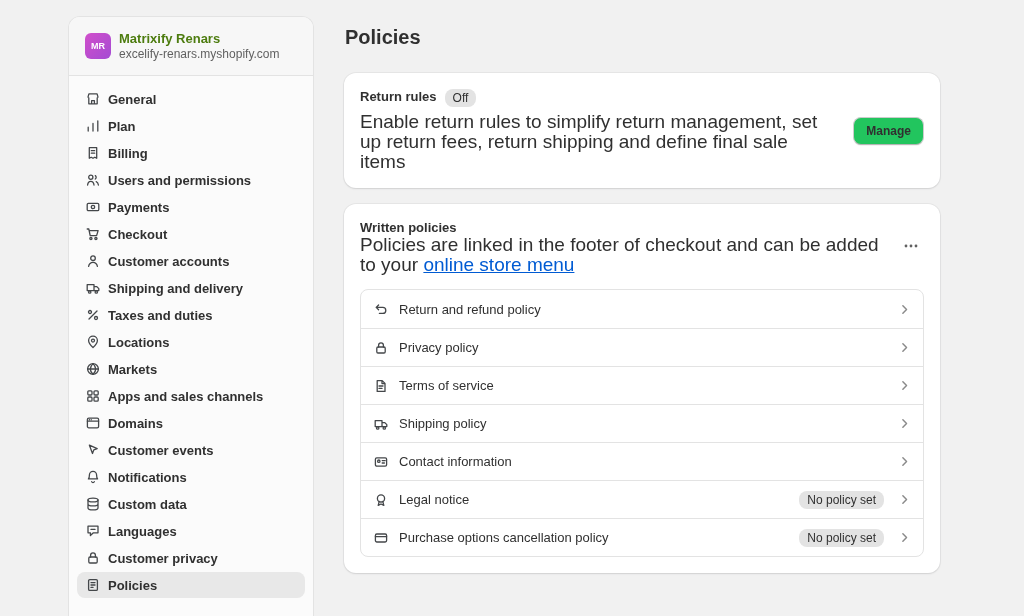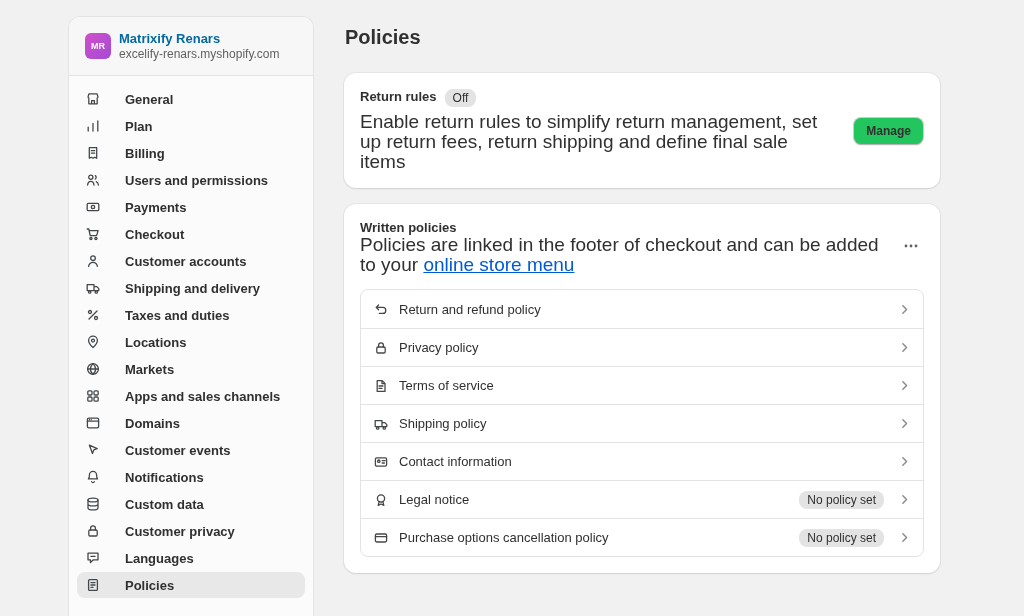--- a/index.html
+++ b/index.html
@@ -30,26 +30,26 @@
     background: #f7f7f7;
     border-bottom: 1px solid #e3e3e3;
   }
   .avatar {
     width: 26px; height: 26px; flex: 0 0 26px;
     border-radius: 6px;
     background: linear-gradient(135deg, #d14fcb, #a44bd3);
     color: #fff; font-size: 9px; font-weight: 700;
     display: flex; align-items: center; justify-content: center;
   }
-  .account-name { font-size: 13px; font-weight: 700; color: #0369a1; line-height: 16px; }
+  .account-name { font-size: 13px; font-weight: 700; color: #4d7c0f; line-height: 16px; }
   .account-domain { font-size: 12px; color: #616161; line-height: 15px; }
 
   .nav { padding: 10px 8px; }
   .nav-item {
-    display: flex; align-items: center; gap: 24px;
+    display: flex; align-items: center; gap: 7px;
     height: 26px; padding: 0 8px; margin-bottom: 1px;
     border-radius: 8px; cursor: pointer;
   }
   .nav-item.selected { background: #e8e8e8; }
   .nav-item .icon { display: flex; width: 16px; height: 16px; flex: 0 0 16px; }
   .nav-label { font-size: 13px; font-weight: 600; color: #303030; white-space: nowrap; }
 
   
   .main { position: absolute; left: 344px; top: 26px; width: 596px; }
   .page-title { font-size: 20px; font-weight: 700; color: #303030; margin: 0 0 24px 1px; }
@@ -263,34 +263,34 @@
           <svg width="16" height="16" viewBox="0 0 16 16" fill="none" stroke="#44474a" stroke-width="1.3" stroke-linecap="round" stroke-linejoin="round">
             <ellipse cx="8" cy="4" rx="5" ry="1.9"></ellipse>
             <path d="M3 4v8c0 1 2.2 1.9 5 1.9s5-.9 5-1.9V4M3 8c0 1 2.2 1.9 5 1.9S13 9 13 8"></path>
           </svg>
         </span>
       <span class="nav-label">Custom data</span>
     </div>
     <div class="nav-item">
       <span class="icon">
           <svg width="16" height="16" viewBox="0 0 16 16" fill="none" stroke="#44474a" stroke-width="1.3" stroke-linecap="round" stroke-linejoin="round">
+            <path d="M3 3.2h10v6.6H8.4L5.4 12.6V9.8H3z"></path>
+            <path d="M6 6.4h4"></path>
+          </svg>
+        </span>
+      <span class="nav-label">Languages</span>
+    </div>
+    <div class="nav-item">
+      <span class="icon">
+          <svg width="16" height="16" viewBox="0 0 16 16" fill="none" stroke="#44474a" stroke-width="1.3" stroke-linecap="round" stroke-linejoin="round">
             <rect x="3.8" y="7" width="8.4" height="6" rx="1.2"></rect>
             <path d="M5.6 7V5.2a2.4 2.4 0 014.8 0V7"></path>
           </svg>
         </span>
       <span class="nav-label">Customer privacy</span>
-    </div>
-    <div class="nav-item">
-      <span class="icon">
-          <svg width="16" height="16" viewBox="0 0 16 16" fill="none" stroke="#44474a" stroke-width="1.3" stroke-linecap="round" stroke-linejoin="round">
-            <path d="M3 3.2h10v6.6H8.4L5.4 12.6V9.8H3z"></path>
-            <path d="M6 6.4h4"></path>
-          </svg>
-        </span>
-      <span class="nav-label">Languages</span>
     </div>
     <div class="nav-item selected">
       <span class="icon">
           <svg width="16" height="16" viewBox="0 0 16 16" fill="none" stroke="#44474a" stroke-width="1.3" stroke-linecap="round" stroke-linejoin="round">
             <rect x="3.6" y="2.6" width="8.8" height="10.8" rx="1.2"></rect>
             <path d="M6 5.6h4M6 8h4M6 10.4h2"></path>
           </svg>
         </span>
       <span class="nav-label">Policies</span>
     </div>

